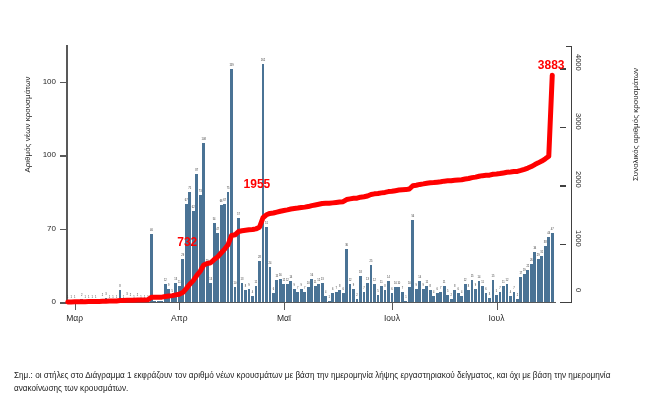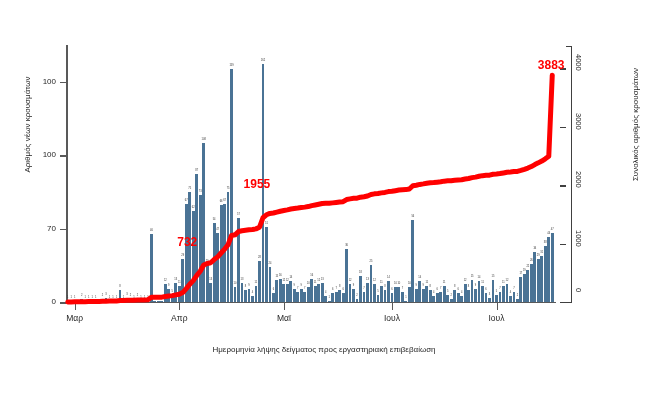--- a/index.html
+++ b/index.html
@@ -135,21 +135,20 @@
       <div class="xtick" style="left: 283.9px;"></div>
       <div class="xticklab" style="left: 283.9px;">Μαϊ</div>
       <div class="xtick" style="left: 391.9px;"></div>
       <div class="xticklab" style="left: 391.9px;">Ιουλ</div>
       <div class="xtick" style="left: 496.5px;"></div>
       <div class="xticklab" style="left: 496.5px;">Ιουλ</div>
     </div>
 
   <div class="ylabel-left">Αριθμός νέων κρουσμάτων</div>
   <div class="ylabel-right">Συνολικός αριθμός κρουσμάτων</div>
-  <div class="xlabel">Ημερομηνία λήψης δείγματος προς εργαστηριακή επιβεβαίωση</div>
 
   <div class="plot">
     <div id="bars">
         <div class="bar" style="left: 0.35px; width: 2.79px; height: 1.47px;"></div>
         <div class="barlab" style="left: 1.74px; top: 251.53px;">1</div>
         <div class="bar" style="left: 3.83px; width: 2.79px; height: 1.47px;"></div>
         <div class="barlab" style="left: 5.23px; top: 251.53px;">1</div>
         <div class="bar" style="left: 7.32px; width: 2.79px; height: 1.47px;"></div>
         <div class="barlab" style="left: 8.71px; top: 251.53px;">1</div>
         <div class="bar" style="left: 10.81px; width: 2.79px; height: 0.6px;"></div>
@@ -425,13 +424,14 @@
     <svg id="lineSvg" viewBox="0 0 488 257" preserveAspectRatio="none">
       <polyline id="cumLine" fill="none" stroke="#ff0000" stroke-width="5" stroke-linejoin="round" stroke-linecap="round" points="1.74,256.94 5.23,256.88 8.71,256.82 12.20,256.82 15.69,256.71 19.17,256.65 22.66,256.59 26.14,256.53 29.63,256.47 33.11,256.47 36.60,256.36 40.09,256.18 43.57,256.12 47.06,256.07 50.54,256.01 54.03,255.54 57.51,255.48 61.00,255.31 64.49,255.19 67.97,255.13 71.46,255.01 74.94,254.96 78.43,254.90 81.91,254.84 85.40,252.15 88.89,252.15 92.37,252.15 95.86,252.15 99.34,251.45 102.83,250.93 106.31,250.63 109.80,249.87 113.29,249.23 116.77,247.54 120.26,243.62 123.74,239.24 127.23,235.62 130.71,230.54 134.20,226.28 137.69,219.97 141.17,218.51 144.66,217.75 148.14,214.59 151.63,211.85 155.11,207.99 158.60,204.08 162.09,199.70 165.57,190.41 169.06,189.83 172.54,186.50 176.03,185.74 179.51,185.27 183.00,184.75 186.49,184.51 189.97,183.87 193.46,182.24 196.94,172.77 200.43,169.80 203.91,168.39 207.40,168.04 210.89,167.17 214.37,166.23 217.86,165.53 221.34,164.83 224.83,164.01 228.31,163.49 231.80,163.08 235.29,162.55 238.77,162.14 242.26,161.56 245.74,160.63 249.23,159.98 252.71,159.28 256.20,158.52 259.69,158.29 263.17,158.23 266.66,157.88 270.14,157.47 273.63,157.00 277.11,156.65 280.60,154.55 284.09,153.85 287.57,153.32 291.06,153.21 294.54,152.16 298.03,151.75 301.51,150.99 305.00,149.53 308.49,148.83 311.97,148.53 315.46,147.89 318.94,147.42 322.43,146.61 325.91,146.26 329.40,145.67 332.89,145.09 336.37,144.68 339.86,144.62 343.34,144.04 346.83,140.77 350.31,140.24 353.80,139.42 357.29,138.90 360.77,138.25 364.26,137.79 367.74,137.55 371.23,137.20 374.71,136.79 378.20,136.15 381.69,135.86 385.17,135.74 388.66,135.28 392.14,134.93 395.63,134.69 399.11,133.99 402.60,133.52 406.09,132.65 409.57,132.12 413.06,131.30 416.54,130.66 420.03,130.31 423.51,130.14 427.00,129.26 430.49,128.97 433.97,128.56 437.46,127.92 440.94,127.22 444.43,126.98 447.91,126.57 451.40,126.46 454.89,125.46 458.37,124.35 461.86,123.07 465.34,121.55 468.83,119.56 472.31,117.87 475.80,116.06 479.29,113.84 482.77,111.27 486.26,30.20"></polyline>
     </svg>
     <div id="annLayer">
         <div class="ann" style="left: 121.229px; top: 189.577px;">732</div>
         <div class="ann" style="left: 190.943px; top: 131.81px;">1955</div>
         <div class="ann-end" style="left: 471.8px; top: 13.1975px;">3883</div>
       </div>
   </div>
 
+  <div class="note">Σημ.: οι στήλες στο Διάγραμμα 1 εκφράζουν τον αριθμό νέων κρουσμάτων με βάση την ημερομηνία λήψης εργαστηριακού δείγματος, και όχι με βάση την ημερομηνία ανακοίνωσης των κρουσμάτων.</div>
 </div>
 
 </body></html>

